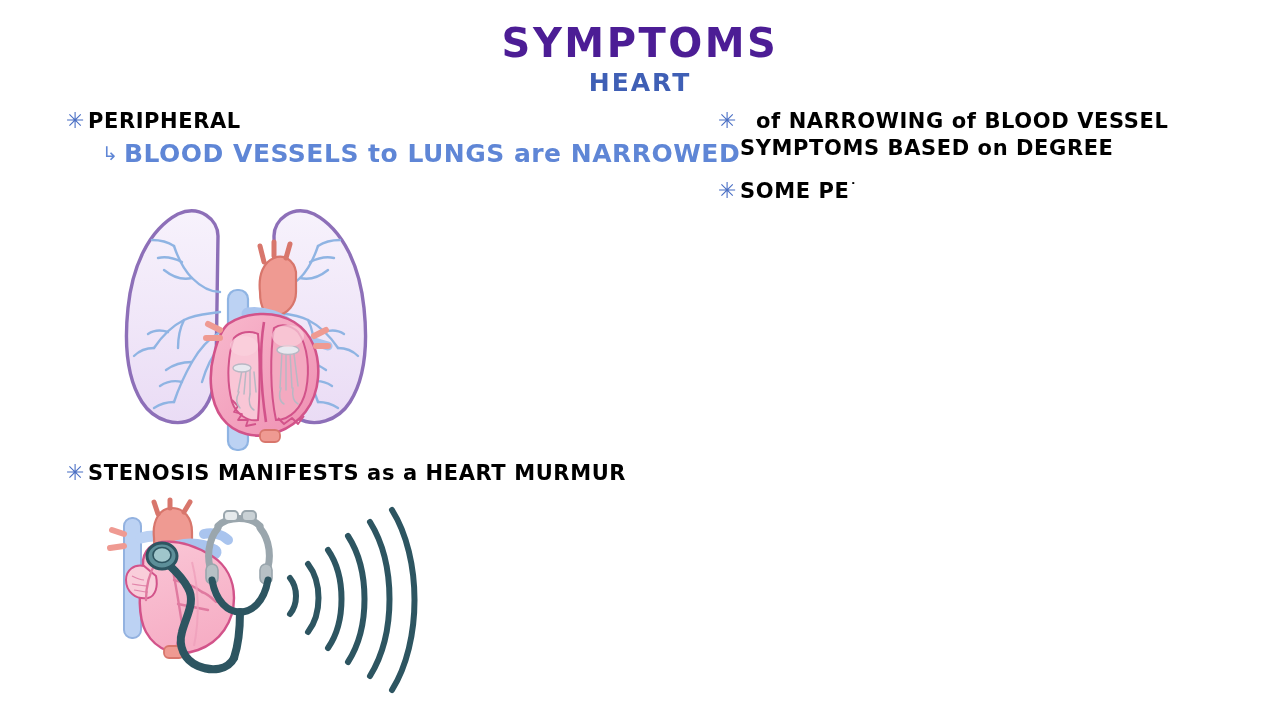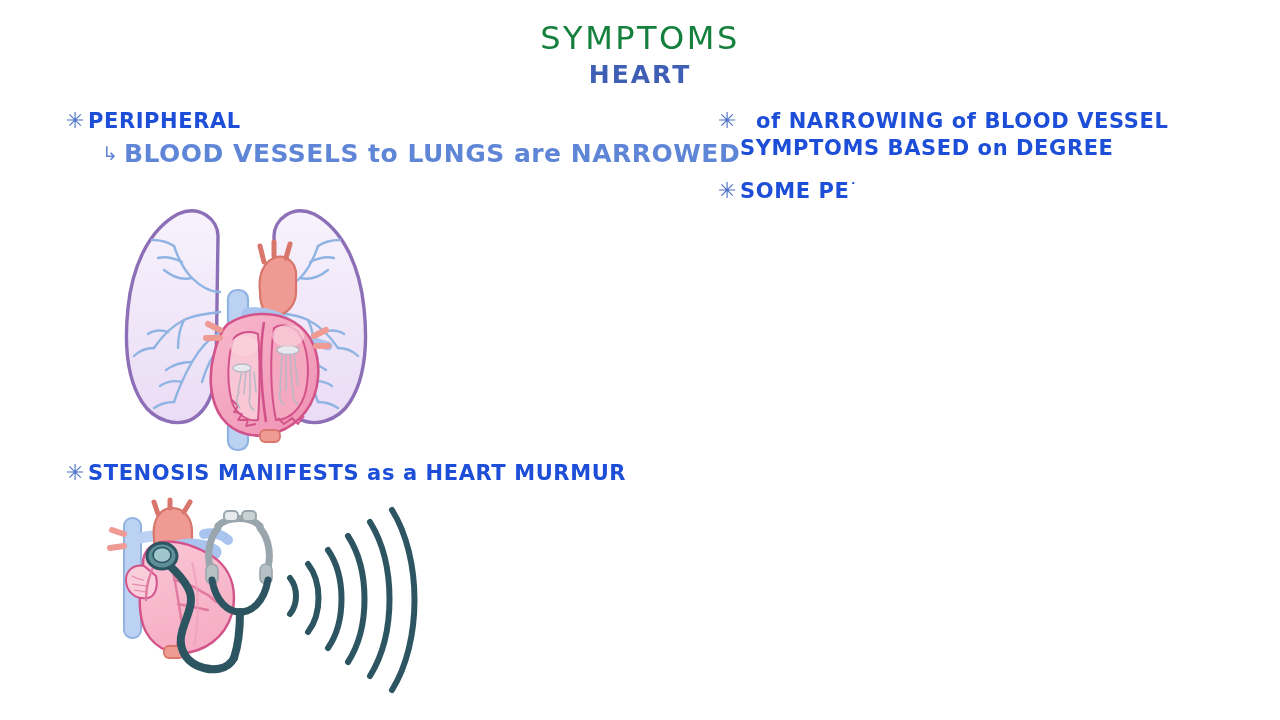--- a/index.html
+++ b/index.html
@@ -19,24 +19,24 @@
   }
 
   
   .title-block {
     position:absolute;
     top:22px; left:0; width:1280px;
     text-align:center;
   }
   .title-main {
     font-family:"DejaVu Sans", sans-serif;
-    font-weight:400;
-    font-size:32px;
+    font-weight:700;
+    font-size:40px;
     letter-spacing:2.5px;
-    color:#15803d;
+    color:#4c1d95;
     line-height:1.05;
     display:block;
   }
   .title-sub {
     font-family:"DejaVu Sans", sans-serif;
     font-weight:700;
     font-size:25px;
     letter-spacing:2px;
     color:#3f5fb5;
     line-height:1.2;
@@ -65,21 +65,21 @@
     line-height:26px;
     color:#4a6fc4;
     text-align:left;
     font-weight:400;
   }
   .bullet-text {
     font-size:21px;
     font-weight:700;
     letter-spacing:0.6px;
     line-height:27px;
-    color:#1d4ed8;
+    color:#000000;
   }
   .bullet-text .ln { display:block; white-space:nowrap; }
   .bullet-text .ln.indent { padding-left:16px; }
 
   .sub-row {
     display:flex;
     align-items:flex-start;
     padding-left:36px;
     margin-top:2px;
   }

